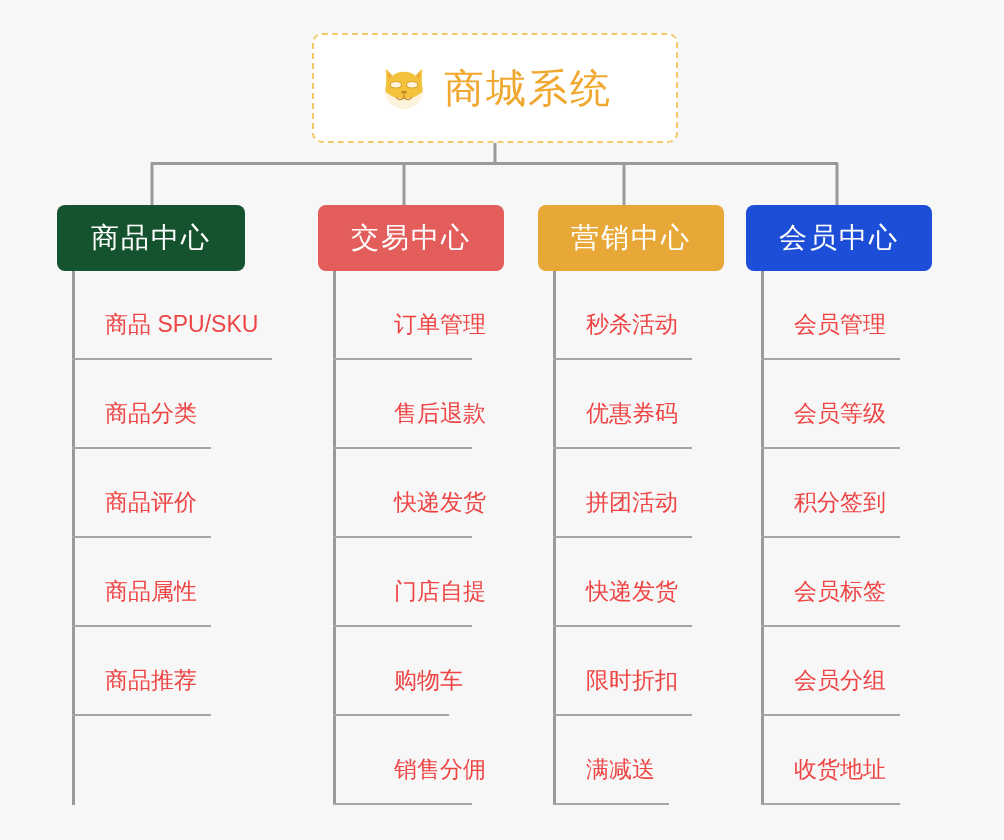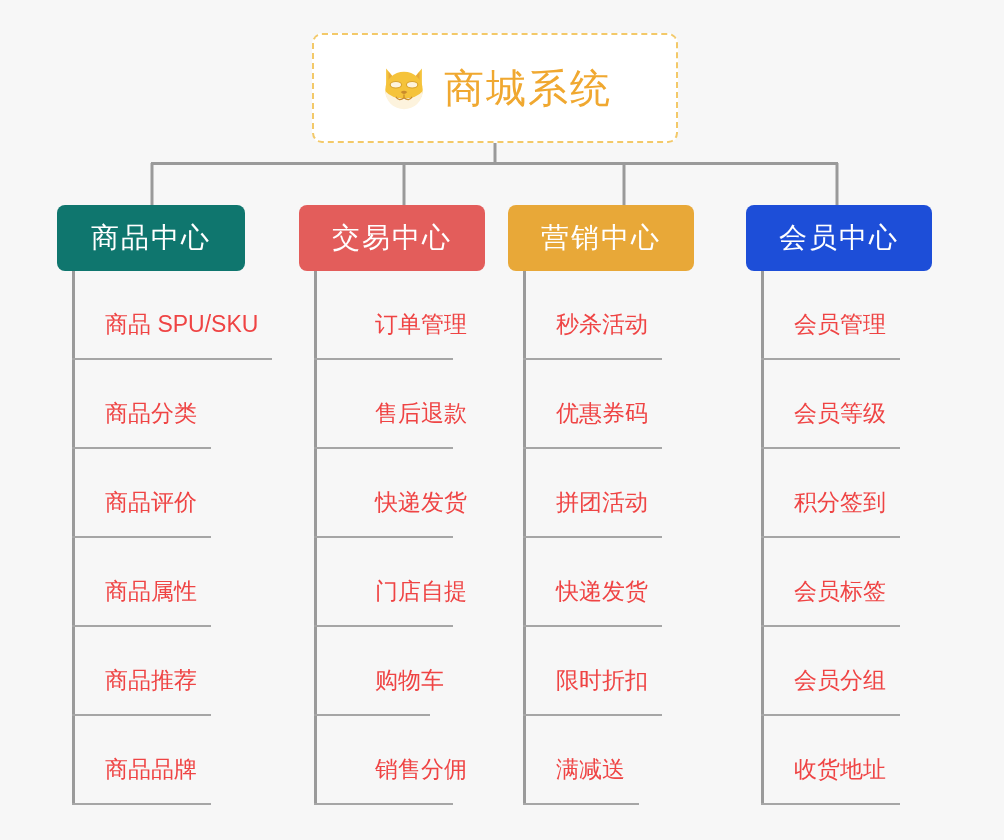--- a/index.html
+++ b/index.html
@@ -109,27 +109,27 @@
     padding-bottom: 20px;
   }
 
   
   .branch.c0 { left: 57px; }
   .branch.c0 .branch-header { width: 188px; }
   .branch.c0 .spine { left: 15px; }
   .branch.c0 .leaf-underline { left: 15px; }
   .branch.c0 .leaf-label { margin-left: 48px; }
 
-  .branch.c1 { left: 299px; }
+  .branch.c1 { left: 318px; }
   .branch.c1 .branch-header { width: 186px; }
   .branch.c1 .spine { left: 15px; }
   .branch.c1 .leaf-underline { left: 15px; }
   .branch.c1 .leaf-label { margin-left: 76px; }
 
-  .branch.c2 { left: 508px; }
+  .branch.c2 { left: 538px; }
   .branch.c2 .branch-header { width: 186px; }
   .branch.c2 .spine { left: 15px; }
   .branch.c2 .leaf-underline { left: 15px; }
   .branch.c2 .leaf-label { margin-left: 48px; }
 
   .branch.c3 { left: 746px; }
   .branch.c3 .branch-header { width: 186px; }
   .branch.c3 .spine { left: 15px; }
   .branch.c3 .leaf-underline { left: 15px; }
   .branch.c3 .leaf-label { margin-left: 48px; }
@@ -167,21 +167,21 @@
 
     <line x1="151" y1="163.5" x2="838" y2="163.5" stroke="#9a9a9a" stroke-width="3"></line>
 
     <line x1="152" y1="163" x2="152" y2="206" stroke="#9a9a9a" stroke-width="3"></line>
     <line x1="404" y1="163" x2="404" y2="206" stroke="#9a9a9a" stroke-width="3"></line>
     <line x1="624" y1="163" x2="624" y2="206" stroke="#9a9a9a" stroke-width="3"></line>
     <line x1="837" y1="163" x2="837" y2="206" stroke="#9a9a9a" stroke-width="3"></line>
   </svg>
 
   <div class="branch c0">
-    <div class="branch-header" style="background: #0f766e;">
+    <div class="branch-header" style="background: #14532d;">
       <span>商品中心</span>
     </div>
     <div class="branch-body">
       <div class="spine" style="height: 534px; background: rgb(154, 154, 154);"></div>
       <div class="leaf">
         <span class="leaf-underline" style="width: 200px; background: rgb(166, 166, 166);"></span>
         <span class="leaf-label">商品 SPU/SKU</span>
       </div>
       <div class="leaf">
         <span class="leaf-underline" style="width: 139px; background: rgb(166, 166, 166);"></span>
@@ -191,24 +191,20 @@
         <span class="leaf-underline" style="width: 139px; background: rgb(166, 166, 166);"></span>
         <span class="leaf-label">商品评价</span>
       </div>
       <div class="leaf">
         <span class="leaf-underline" style="width: 139px; background: rgb(166, 166, 166);"></span>
         <span class="leaf-label">商品属性</span>
       </div>
       <div class="leaf">
         <span class="leaf-underline" style="width: 139px; background: rgb(166, 166, 166);"></span>
         <span class="leaf-label">商品推荐</span>
-      </div>
-      <div class="leaf">
-        <span class="leaf-underline" style="width: 139px; background: rgb(166, 166, 166);"></span>
-        <span class="leaf-label">商品品牌</span>
       </div>
     </div>
   </div>
 
   <div class="branch c1">
     <div class="branch-header" style="background: rgb(227, 93, 91);">
       <span>交易中心</span>
     </div>
     <div class="branch-body">
       <div class="spine" style="height: 534px; background: rgb(154, 154, 154);"></div>

